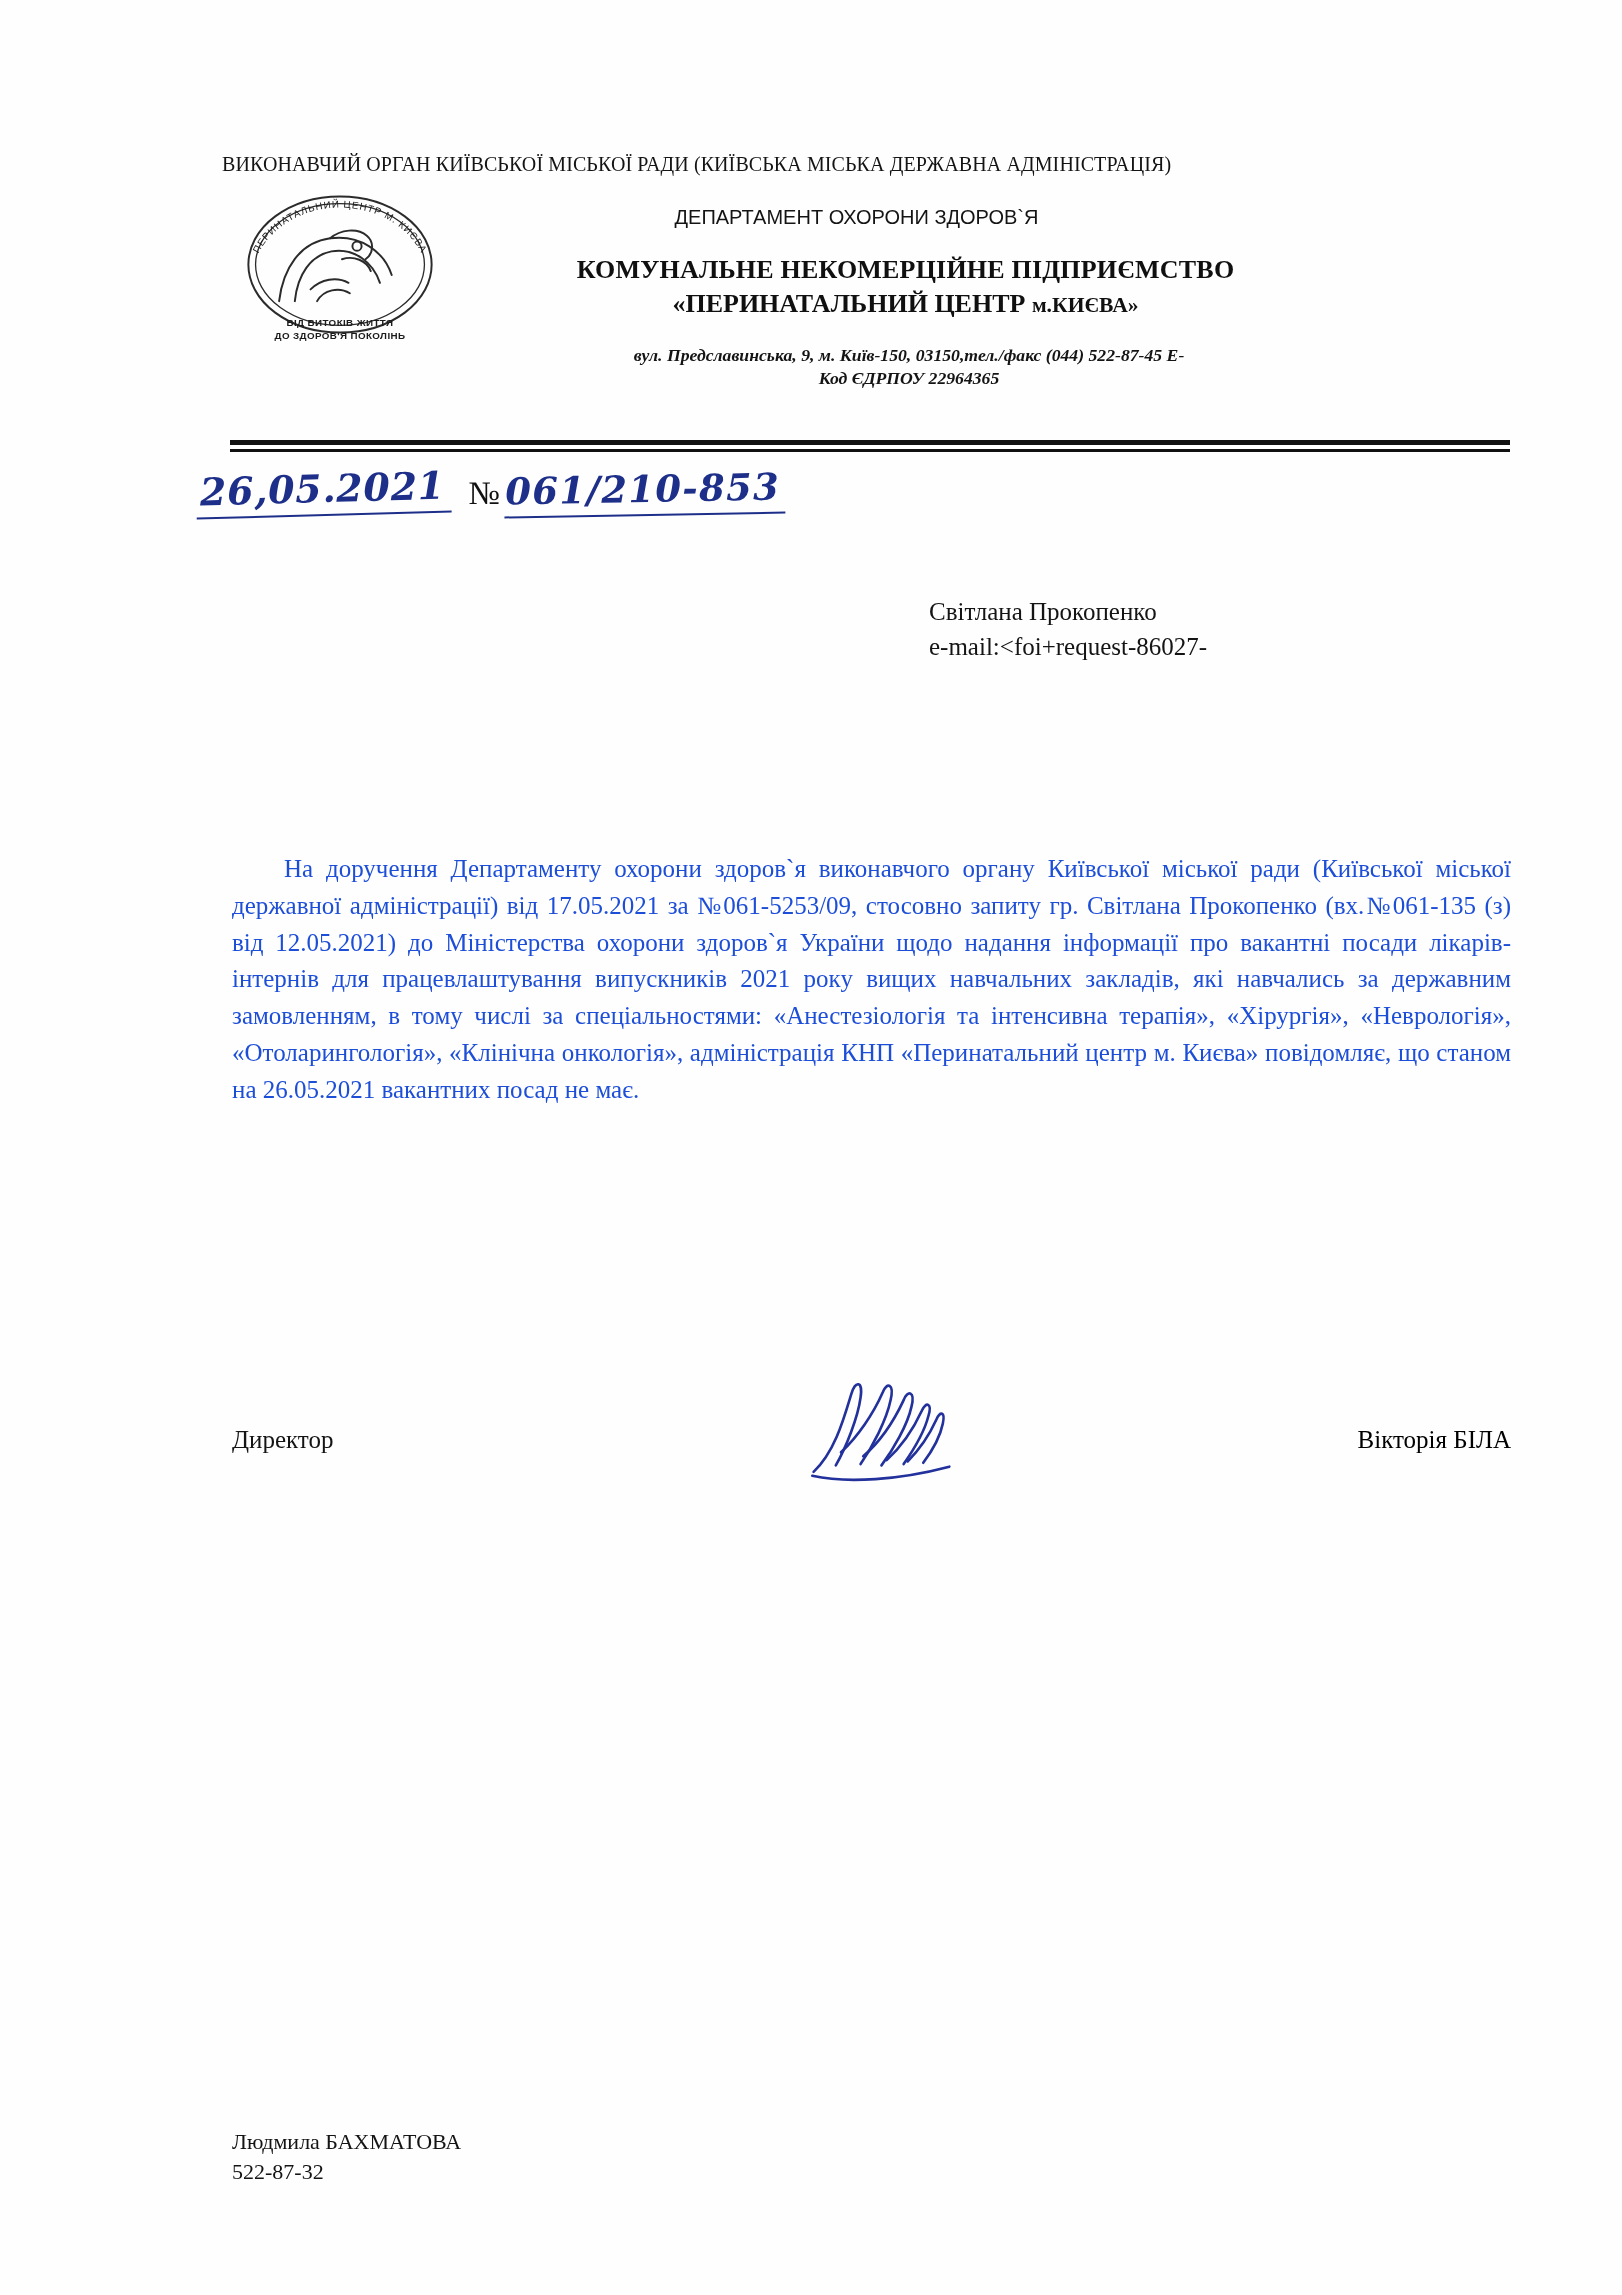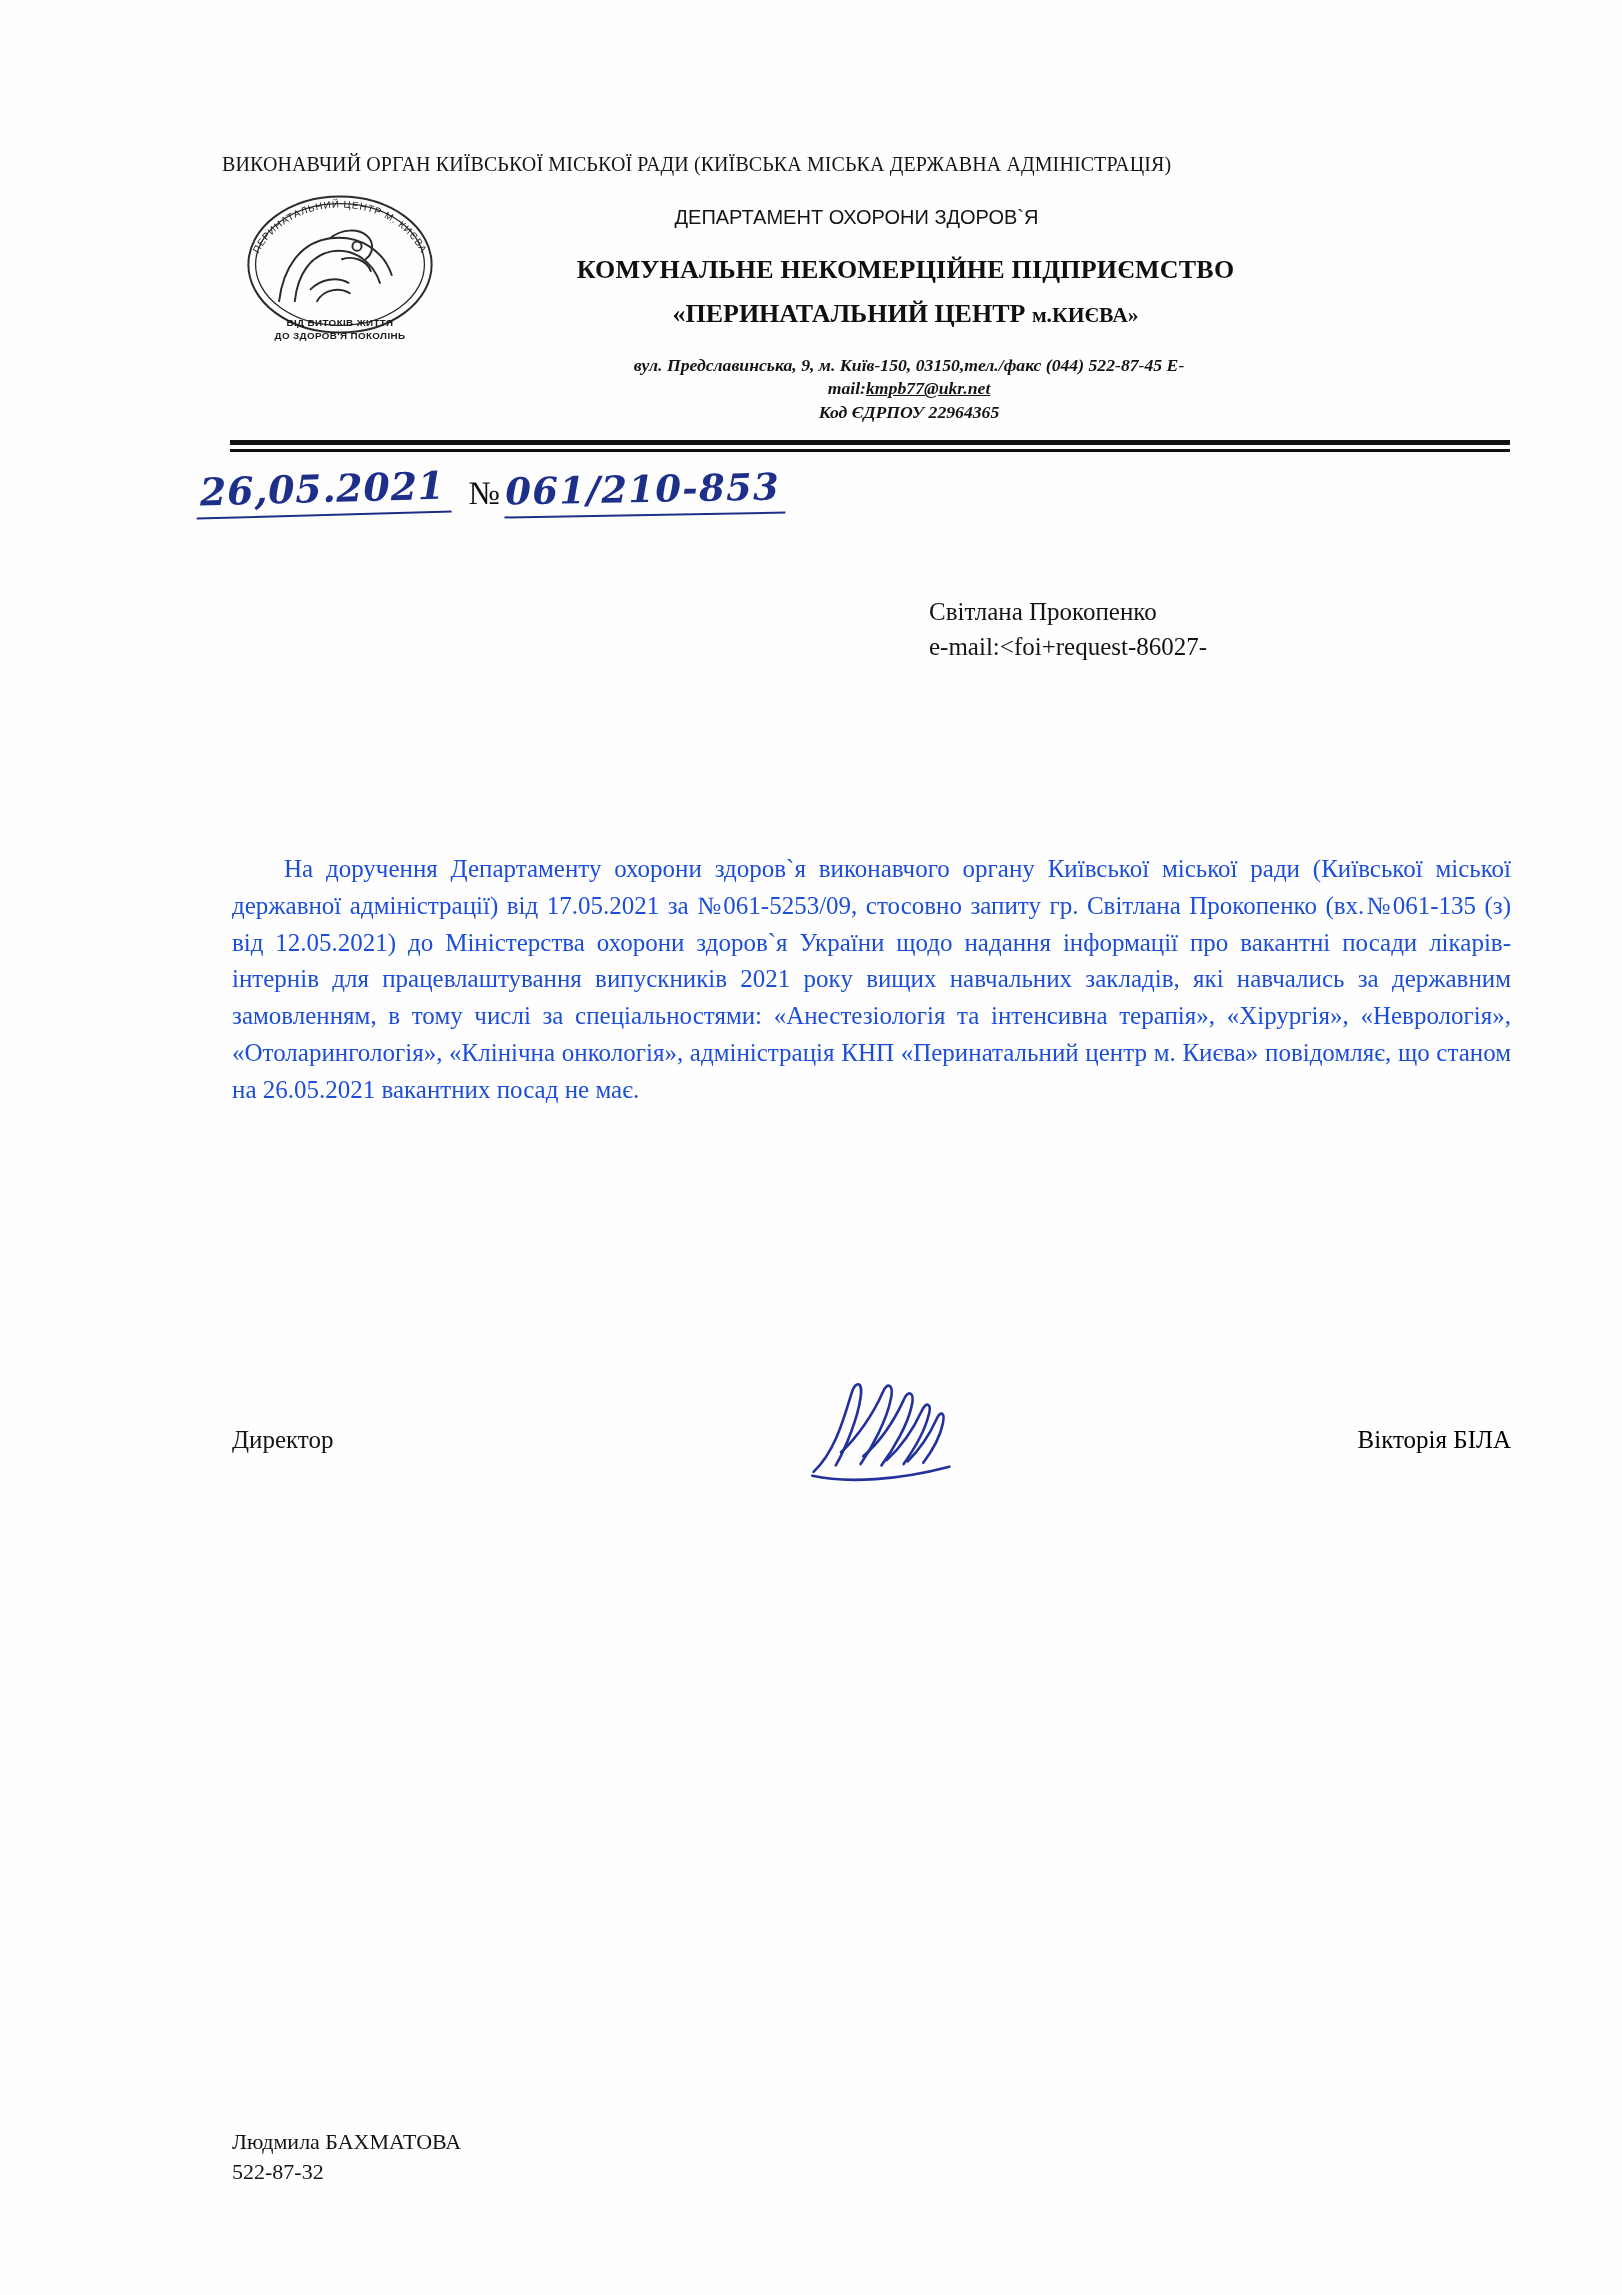--- a/index.html
+++ b/index.html
@@ -57,21 +57,21 @@
     font-family: "Liberation Serif", serif;
     font-weight: bold;
     font-size: 26px;
     letter-spacing: 0.2px;
     color: #101010;
   }
   .org-title-2 {
     font-family: "Liberation Serif", serif;
     font-weight: bold;
     font-size: 26px;
-    margin-top: 14px;
+    margin-top: 4px;
     color: #101010;
   }
   .org-title-2 .small-caps {
     font-size: 21.6px;
   }
 
   .addr-block {
     margin-top: 25px;
     text-align: center;
     padding-left: 105px;
@@ -234,23 +234,20 @@
 
     <div class="org-title-block">
       <div class="org-title-1">КОМУНАЛЬНЕ НЕКОМЕРЦІЙНЕ ПІДПРИЄМСТВО</div>
       <div class="org-title-2">
         <span>«ПЕРИНАТАЛЬНИЙ ЦЕНТР </span><span class="small-caps">м.КИЄВА»</span>
       </div>
     </div>
 
     <div class="addr-block">
       <div>вул. Предславинська, 9, м. Київ-150, 03150,тел./факс (044) 522-87-45 E-</div>
-      <div>
-        <span>mail:</span><span class="email-link">kmpb77@ukr.net</span>
-      </div>
       <div>Код ЄДРПОУ 22964365</div>
     </div>
   </div>
 
   <div class="logo">
     <svg viewBox="0 0 330 250" width="216" height="164" aria-hidden="true">
       <defs>
         <path id="arcTop" d="M 30 140 A 135 115 0 0 1 300 140" fill="none"></path>
       </defs>
 

